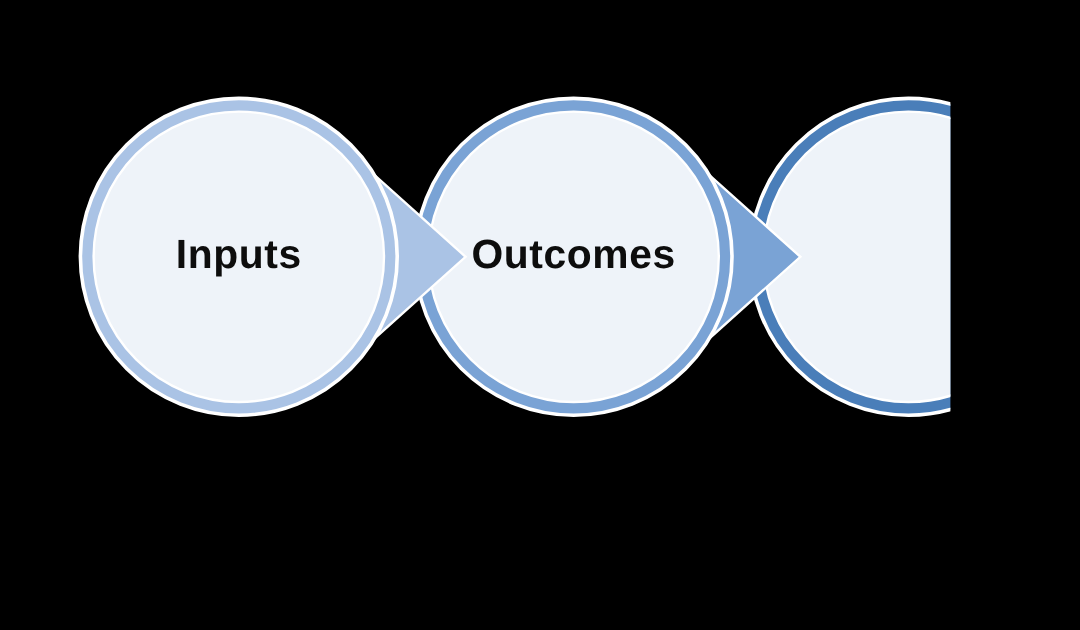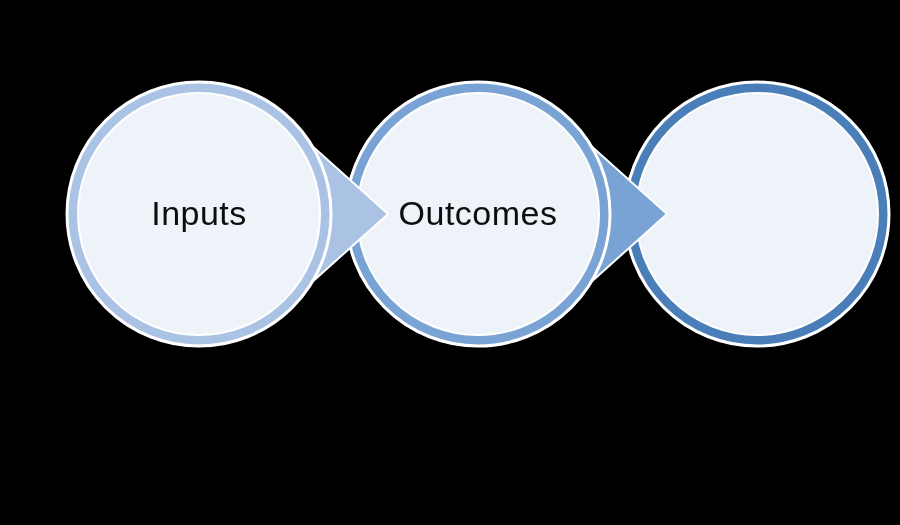--- a/index.html
+++ b/index.html
@@ -2,25 +2,26 @@
 <html><head>
 <meta charset="utf-8">
 <style>
   html, body {
     margin: 0;
     padding: 0;
     background: #000000;
   }
   .stage {
     position: relative;
-    width: 900px;
+    width: 792px;
     height: 525px;
     background: #000000;
     overflow: hidden;
     font-family: "Liberation Sans", sans-serif;
+    font-weight: bold;
   }
   .stage svg {
     position: absolute;
     left: 0;
     top: 0;
   }
   .node-label {
     position: absolute;
     transform: translate(-50%, -54%);
     font-size: 34px;

